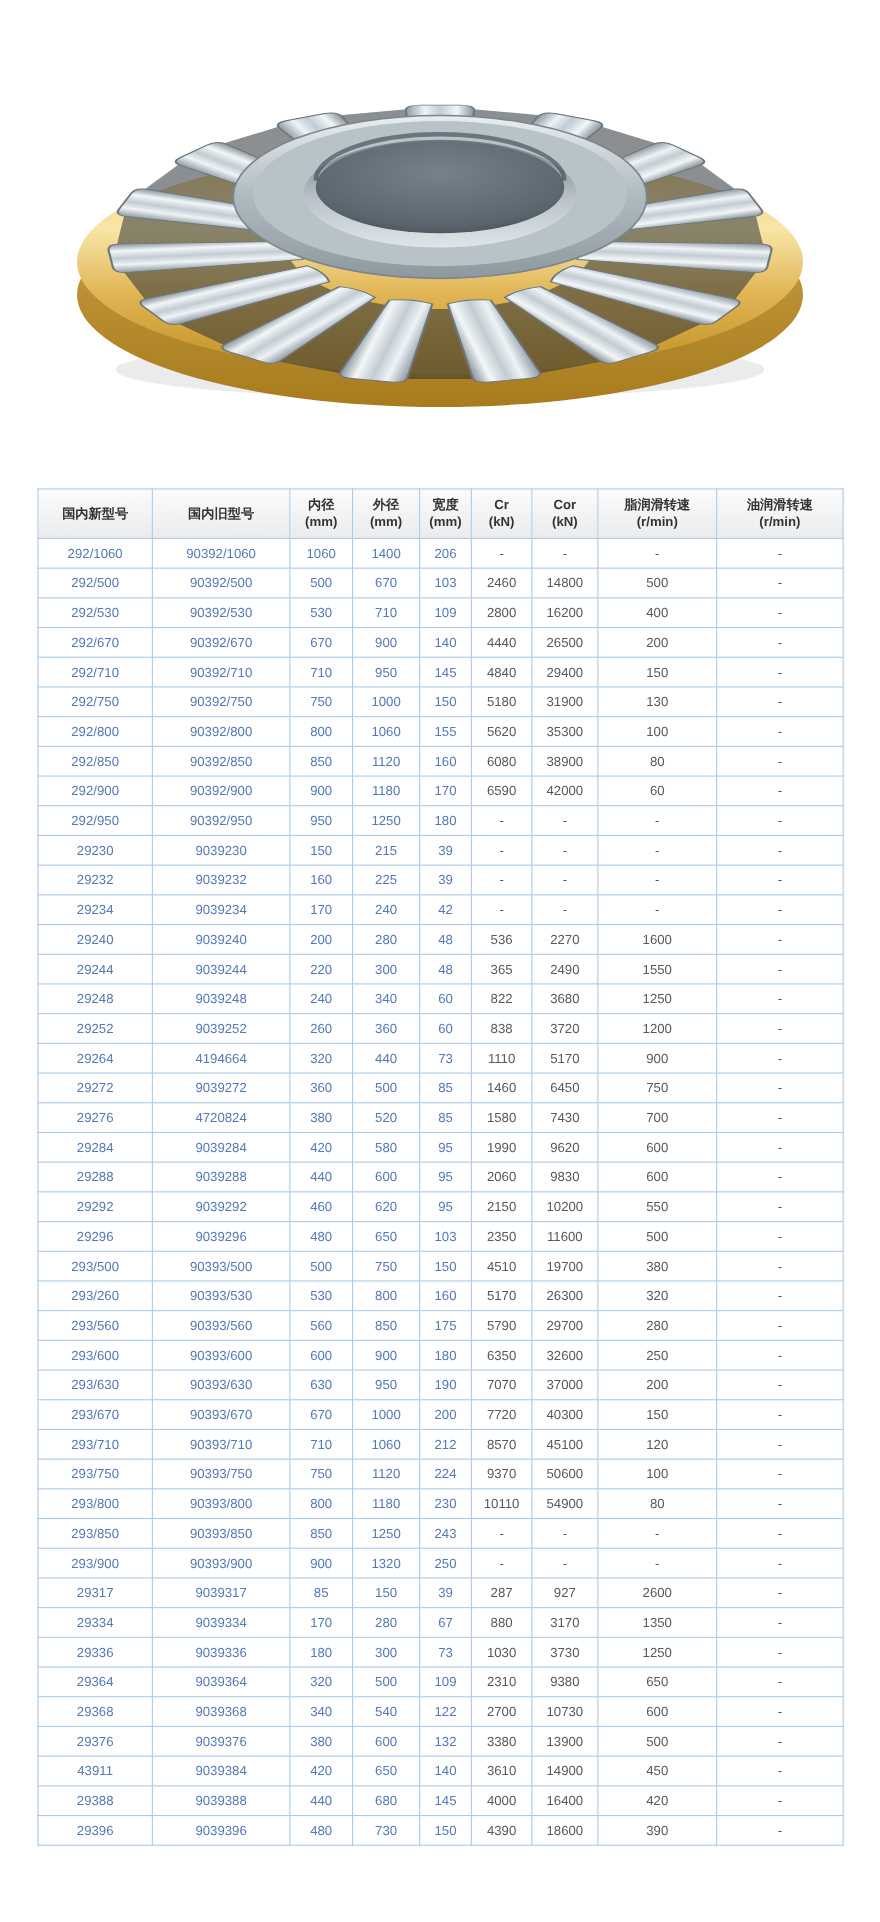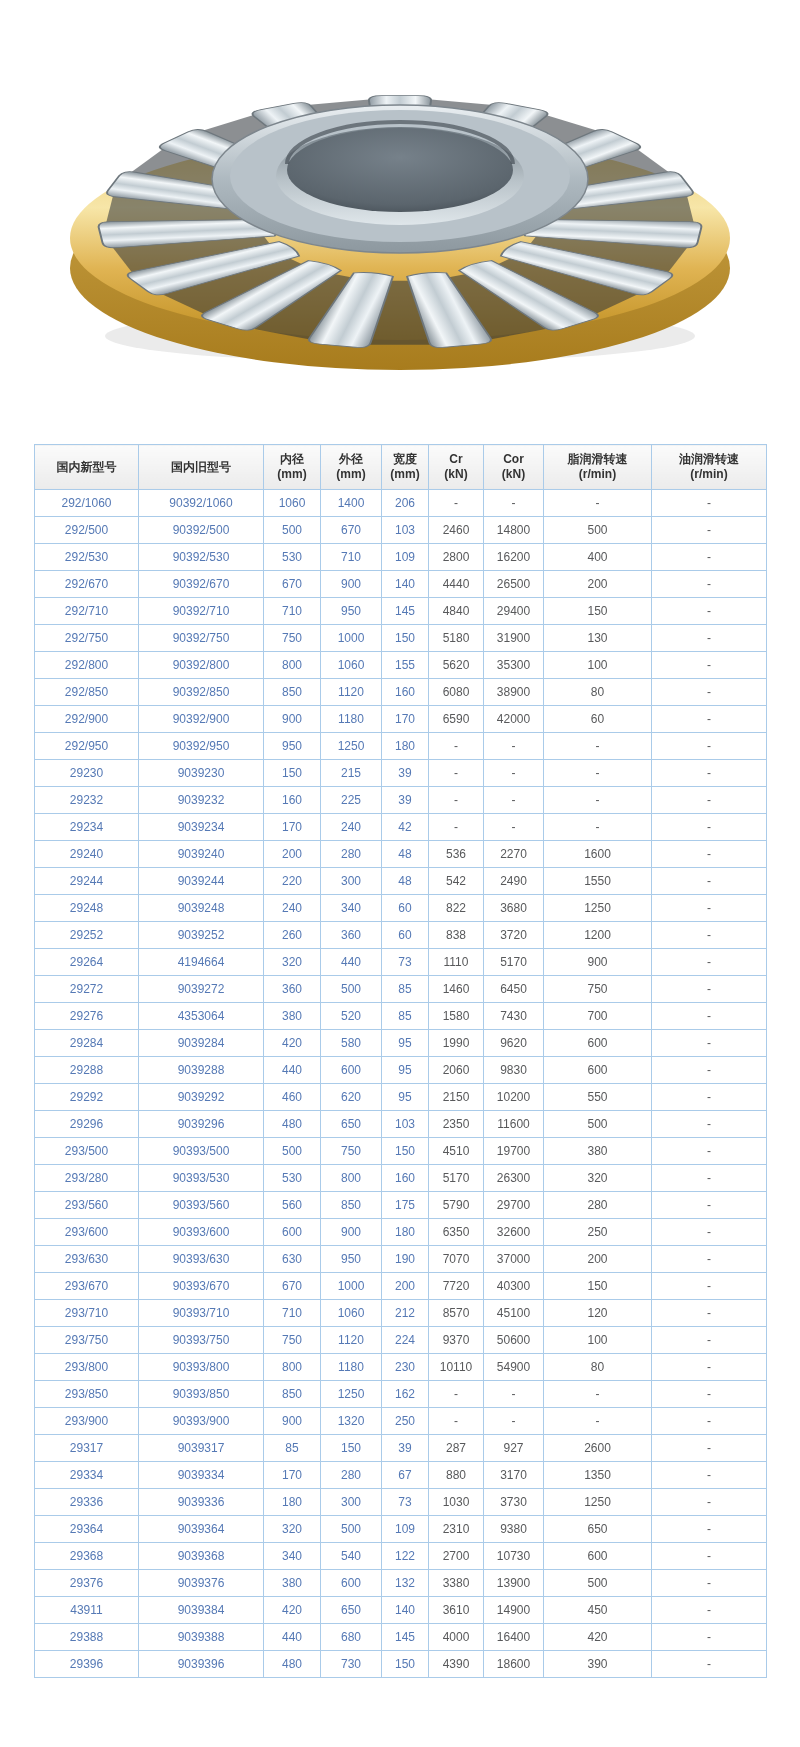--- a/index.html
+++ b/index.html
@@ -328,21 +328,21 @@
             <td class="c-gray">2270</td>
             <td class="c-gray">1600</td>
             <td class="c-gray">-</td>
           </tr>
           <tr>
             <td class="c-blue">29244</td>
             <td class="c-blue">9039244</td>
             <td class="c-blue">220</td>
             <td class="c-blue">300</td>
             <td class="c-blue">48</td>
-            <td class="c-gray">542</td>
+            <td class="c-gray">365</td>
             <td class="c-gray">2490</td>
             <td class="c-gray">1550</td>
             <td class="c-gray">-</td>
           </tr>
           <tr>
             <td class="c-blue">29248</td>
             <td class="c-blue">9039248</td>
             <td class="c-blue">240</td>
             <td class="c-blue">340</td>
             <td class="c-blue">60</td>
@@ -379,21 +379,21 @@
             <td class="c-blue">360</td>
             <td class="c-blue">500</td>
             <td class="c-blue">85</td>
             <td class="c-gray">1460</td>
             <td class="c-gray">6450</td>
             <td class="c-gray">750</td>
             <td class="c-gray">-</td>
           </tr>
           <tr>
             <td class="c-blue">29276</td>
-            <td class="c-blue">4353064</td>
+            <td class="c-blue">4720824</td>
             <td class="c-blue">380</td>
             <td class="c-blue">520</td>
             <td class="c-blue">85</td>
             <td class="c-gray">1580</td>
             <td class="c-gray">7430</td>
             <td class="c-gray">700</td>
             <td class="c-gray">-</td>
           </tr>
           <tr>
             <td class="c-blue">29284</td>
@@ -444,21 +444,21 @@
             <td class="c-blue">90393/500</td>
             <td class="c-blue">500</td>
             <td class="c-blue">750</td>
             <td class="c-blue">150</td>
             <td class="c-gray">4510</td>
             <td class="c-gray">19700</td>
             <td class="c-gray">380</td>
             <td class="c-gray">-</td>
           </tr>
           <tr>
-            <td class="c-blue">293/280</td>
+            <td class="c-blue">293/260</td>
             <td class="c-blue">90393/530</td>
             <td class="c-blue">530</td>
             <td class="c-blue">800</td>
             <td class="c-blue">160</td>
             <td class="c-gray">5170</td>
             <td class="c-gray">26300</td>
             <td class="c-gray">320</td>
             <td class="c-gray">-</td>
           </tr>
           <tr>
@@ -536,21 +536,21 @@
             <td class="c-gray">10110</td>
             <td class="c-gray">54900</td>
             <td class="c-gray">80</td>
             <td class="c-gray">-</td>
           </tr>
           <tr>
             <td class="c-blue">293/850</td>
             <td class="c-blue">90393/850</td>
             <td class="c-blue">850</td>
             <td class="c-blue">1250</td>
-            <td class="c-blue">162</td>
+            <td class="c-blue">243</td>
             <td class="c-gray">-</td>
             <td class="c-gray">-</td>
             <td class="c-gray">-</td>
             <td class="c-gray">-</td>
           </tr>
           <tr>
             <td class="c-blue">293/900</td>
             <td class="c-blue">90393/900</td>
             <td class="c-blue">900</td>
             <td class="c-blue">1320</td>

